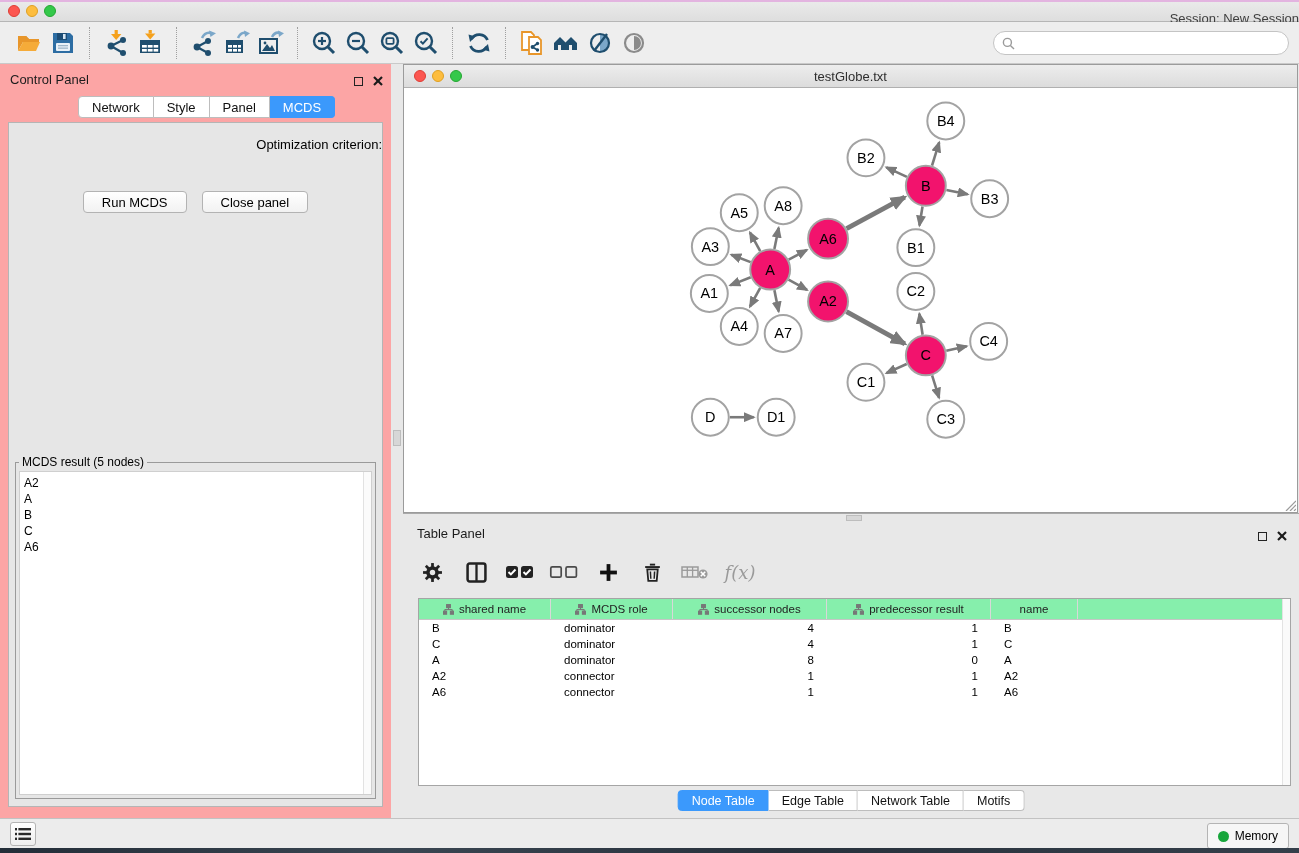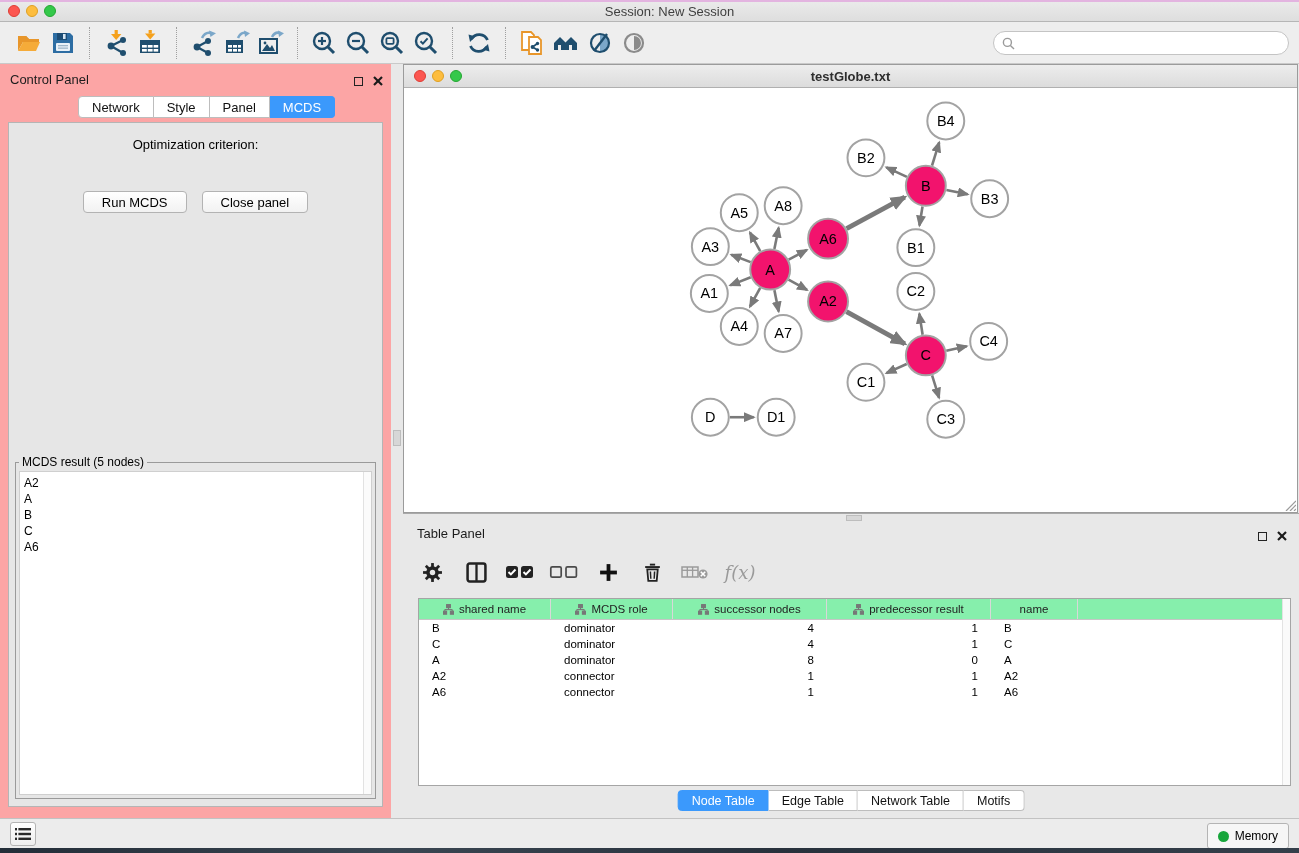--- a/index.html
+++ b/index.html
@@ -17,21 +17,21 @@
     background:linear-gradient(#ebebeb,#dedede);
     border-bottom:1px solid #b6b6b6;
   }
   .titlebar .pinkline { position:absolute; left:0; top:0; width:100%; height:2px; background:#e3b4e0; }
   .lights { position:absolute; left:8px; top:5px; display:flex; gap:6px; }
   .light { width:12px; height:12px; border-radius:50%; }
   .light.red    { background:#fc5650; border:1px solid #dd3e36; }
   .light.yellow { background:#fdbd3e; border:1px solid #dfa023; }
   .light.green  { background:#34c84a; border:1px solid #24a732; }
   .titlebar .title {
-    position:absolute; left:0; right:0; top:4px; text-align:center;
+    position:absolute; left:0; right:0; top:11px; text-align:right;
     font-size:13px; color:#3f3f3f;margin-left:40px;
   }
 
   
   .toolbar {
     position:absolute; left:0; top:22px; width:1299px; height:42px;
     background:#eeeeee; border-bottom:1px solid #c9c9c9;
     display:flex; align-items:center; padding-left:12px;
   }
   .tool-btn { width:34px; height:34px; display:flex; align-items:center; justify-content:center; cursor:default; }
@@ -66,21 +66,21 @@
     padding:0 13px; cursor:default; white-space:nowrap;
   }
   .cp-tab:first-child, .tp-tab:first-child { border-left:1px solid #bdbdbd; border-radius:4px 0 0 4px; }
   .cp-tab:last-child, .tp-tab:last-child { border-radius:0 4px 4px 0; }
   .cp-tab.selected, .tp-tab.selected { background:#3b99fc; border-color:#3b99fc; color:#fff; }
 
   .cp-box {
     position:absolute; left:8px; top:58px; width:375px; height:685px;
     background:#e6e6e6; border:1px solid #b5b5b5;
   }
-  .opt-label { position:absolute; top:14px; left:0; right:0; text-align:center; font-size:13px; color:#000; }
+  .opt-label { position:absolute; top:14px; left:0; right:0; text-align:right; font-size:13px; color:#000; }
   .dropdown {
     position:absolute; left:35px; top:34px; width:313px; height:23px;
     background:#fff; border:1px solid #b9b9b9; border-radius:4px;
     display:flex; align-items:center;
   }
   .dd-text { flex:1; font-size:13px; color:#000; padding-left:8px; white-space:nowrap; overflow:hidden; }
   .dd-stepper {
     width:19px; height:23px; margin:-1px -1px -1px 0; border-radius:0 4px 4px 0;
     background:linear-gradient(#6eb2fb,#2f7bf5);
     display:flex; flex-direction:column; align-items:center; justify-content:center; gap:2px;
@@ -110,21 +110,21 @@
   .h-divider { position:absolute; left:403px; top:513px; width:896px; height:8px; background:#e8e8e8; border-top:1px solid #a9a9a9; }
   .grip-h { position:absolute; left:443px; top:1px; width:16px; height:6px; background:#d7d7d7; border:1px solid #bdbdbd; }
 
   
   .network-window {
     position:absolute; left:403px; top:64px; width:895px; height:449px;
     border:1px solid #9b9b9b; background:#fff;
   }
   .nw-titlebar {
     position:relative; height:23px;
-    background:linear-gradient(#ededed,#dcdcdc); border-bottom:1px solid #b0b0b0;font-weight:bold;
+    background:linear-gradient(#ededed,#dcdcdc); border-bottom:1px solid #b0b0b0;
   }
   .nw-titlebar .lights { top:5px; left:10px; }
   .nw-title { position:absolute; left:0; right:0; top:4px; text-align:center; font-size:13px; color:#2e2e2e; }
   .nw-canvas { position:absolute; left:0; top:24px; right:0; bottom:0; background:#fff; overflow:hidden; }
   .nw-canvas svg { width:100%; height:100%; display:block; }
   .nw-resize { position:absolute; right:1px; bottom:1px; width:13px; height:13px; }
 
   
   .table-panel { position:absolute; left:403px; top:521px; width:896px; height:297px; background:#e8e8e8; }
   .table-panel .panel-header .ph-title { left:14px; top:5px; }

